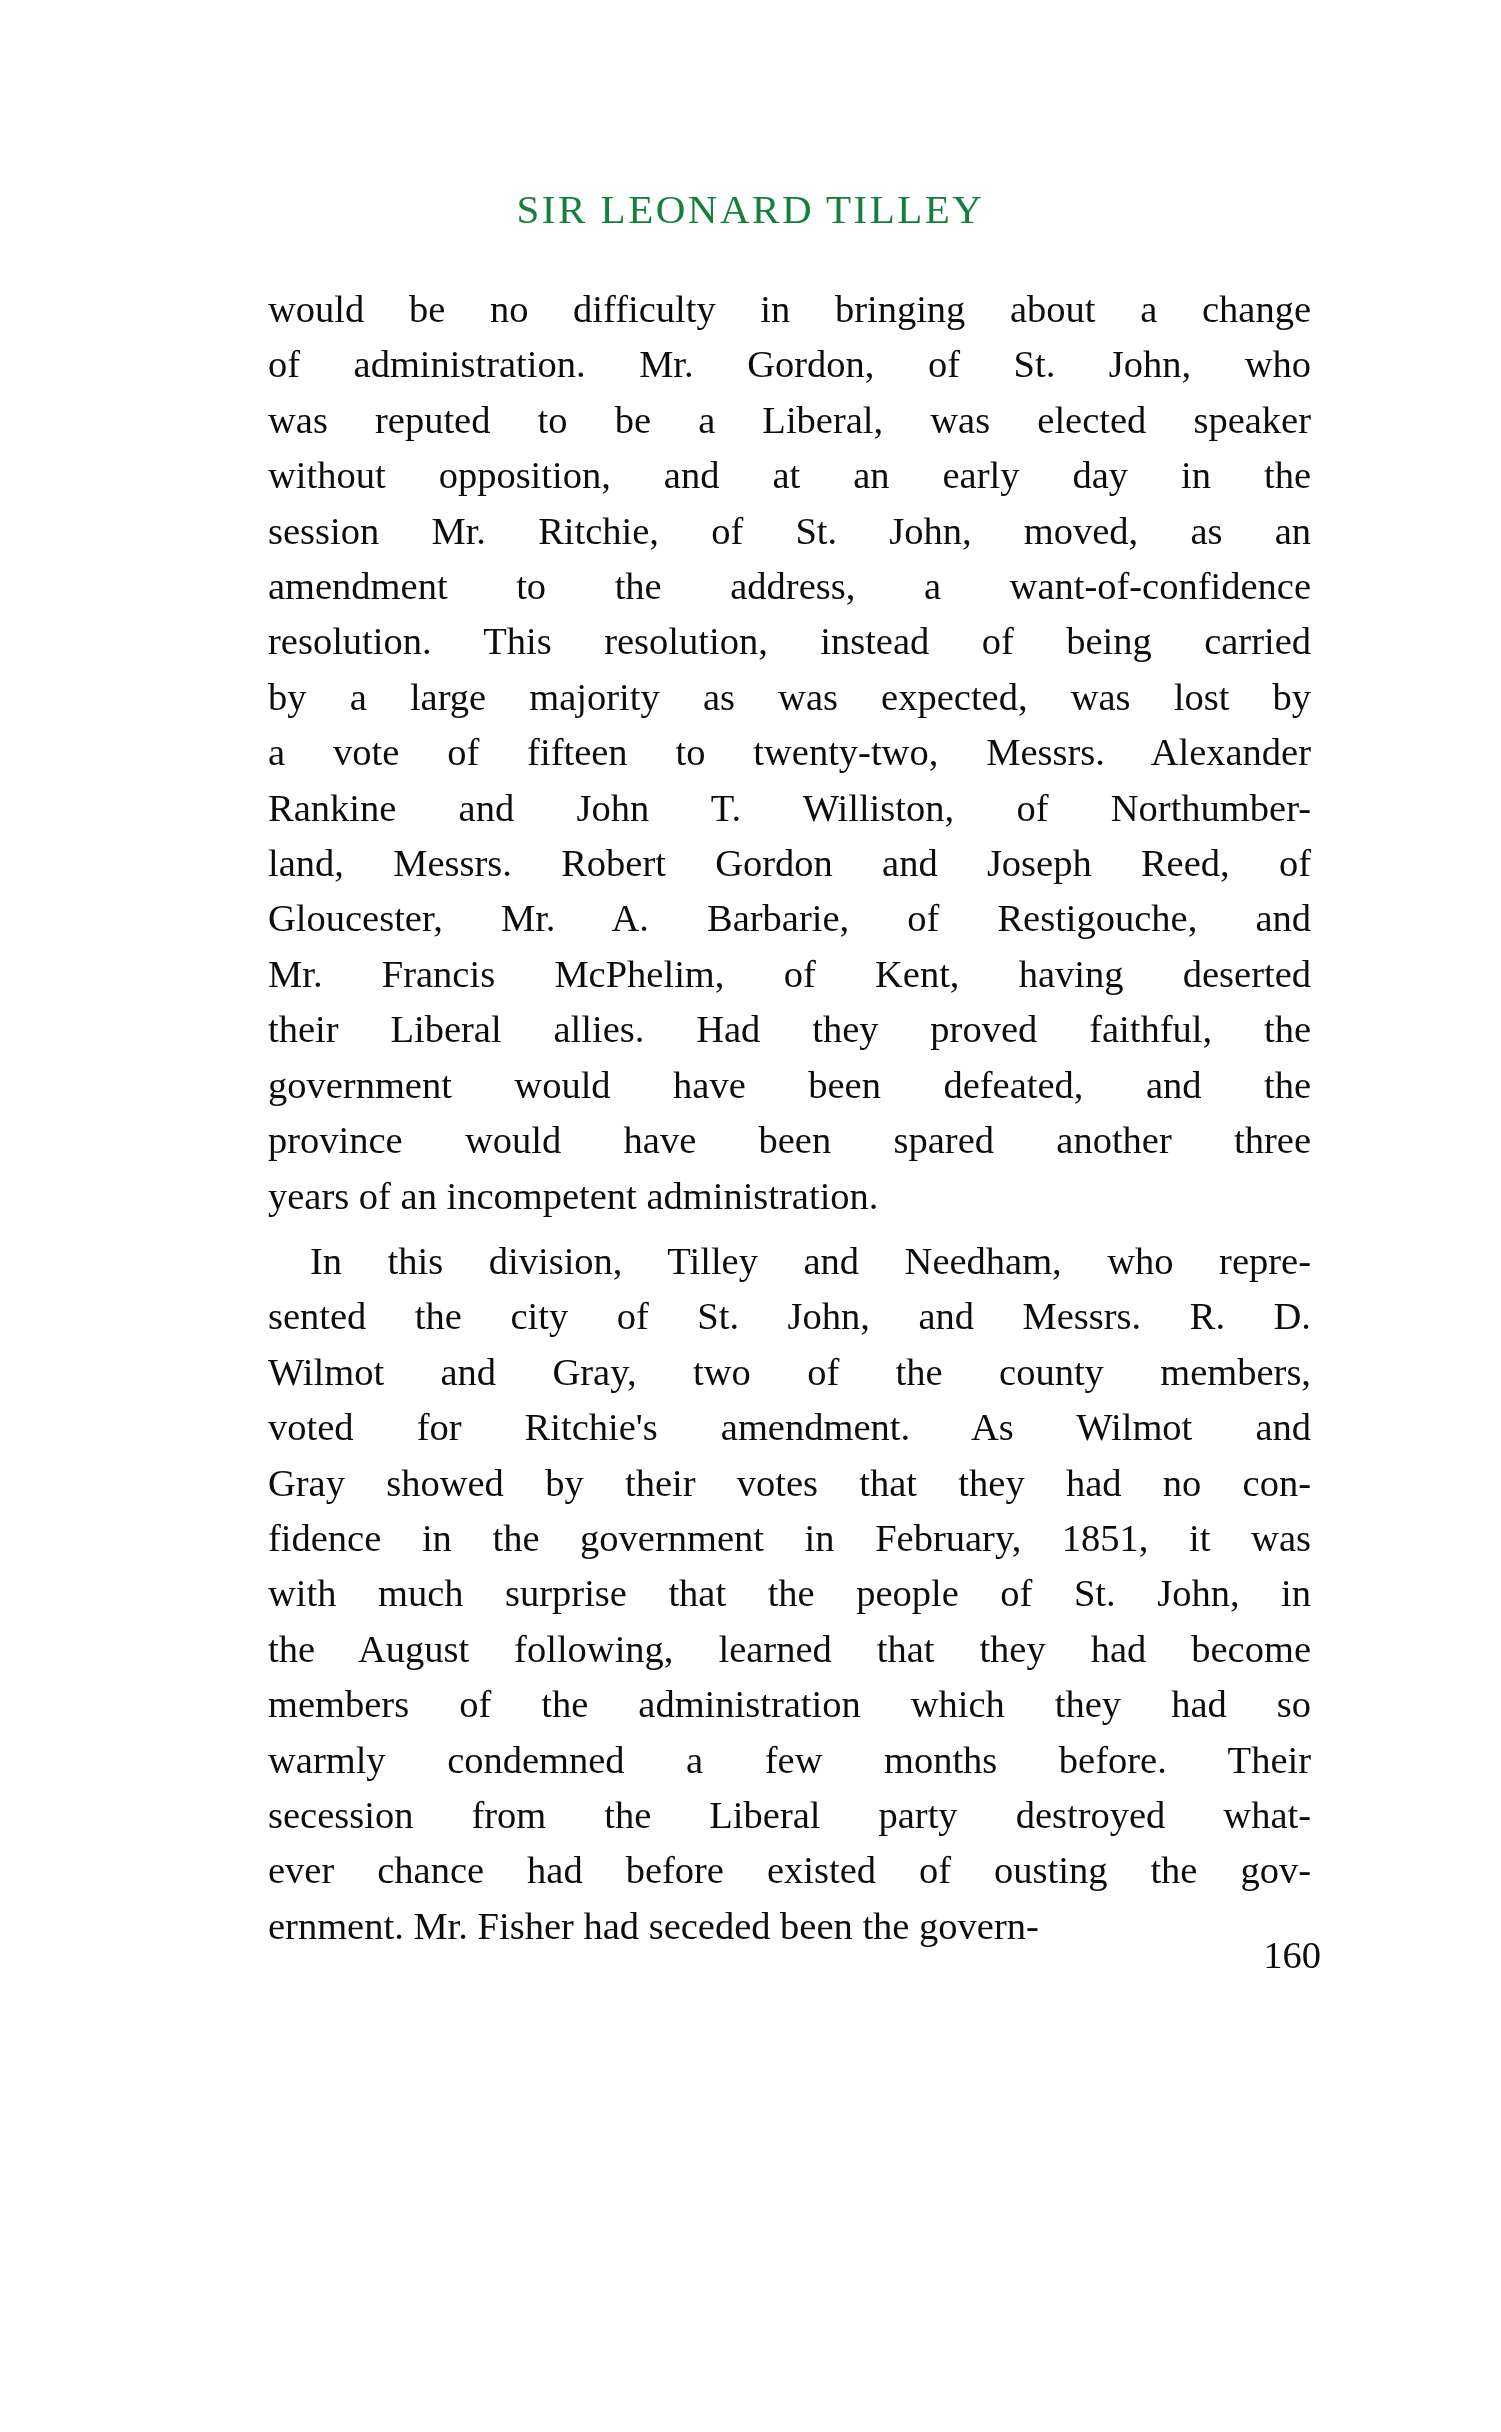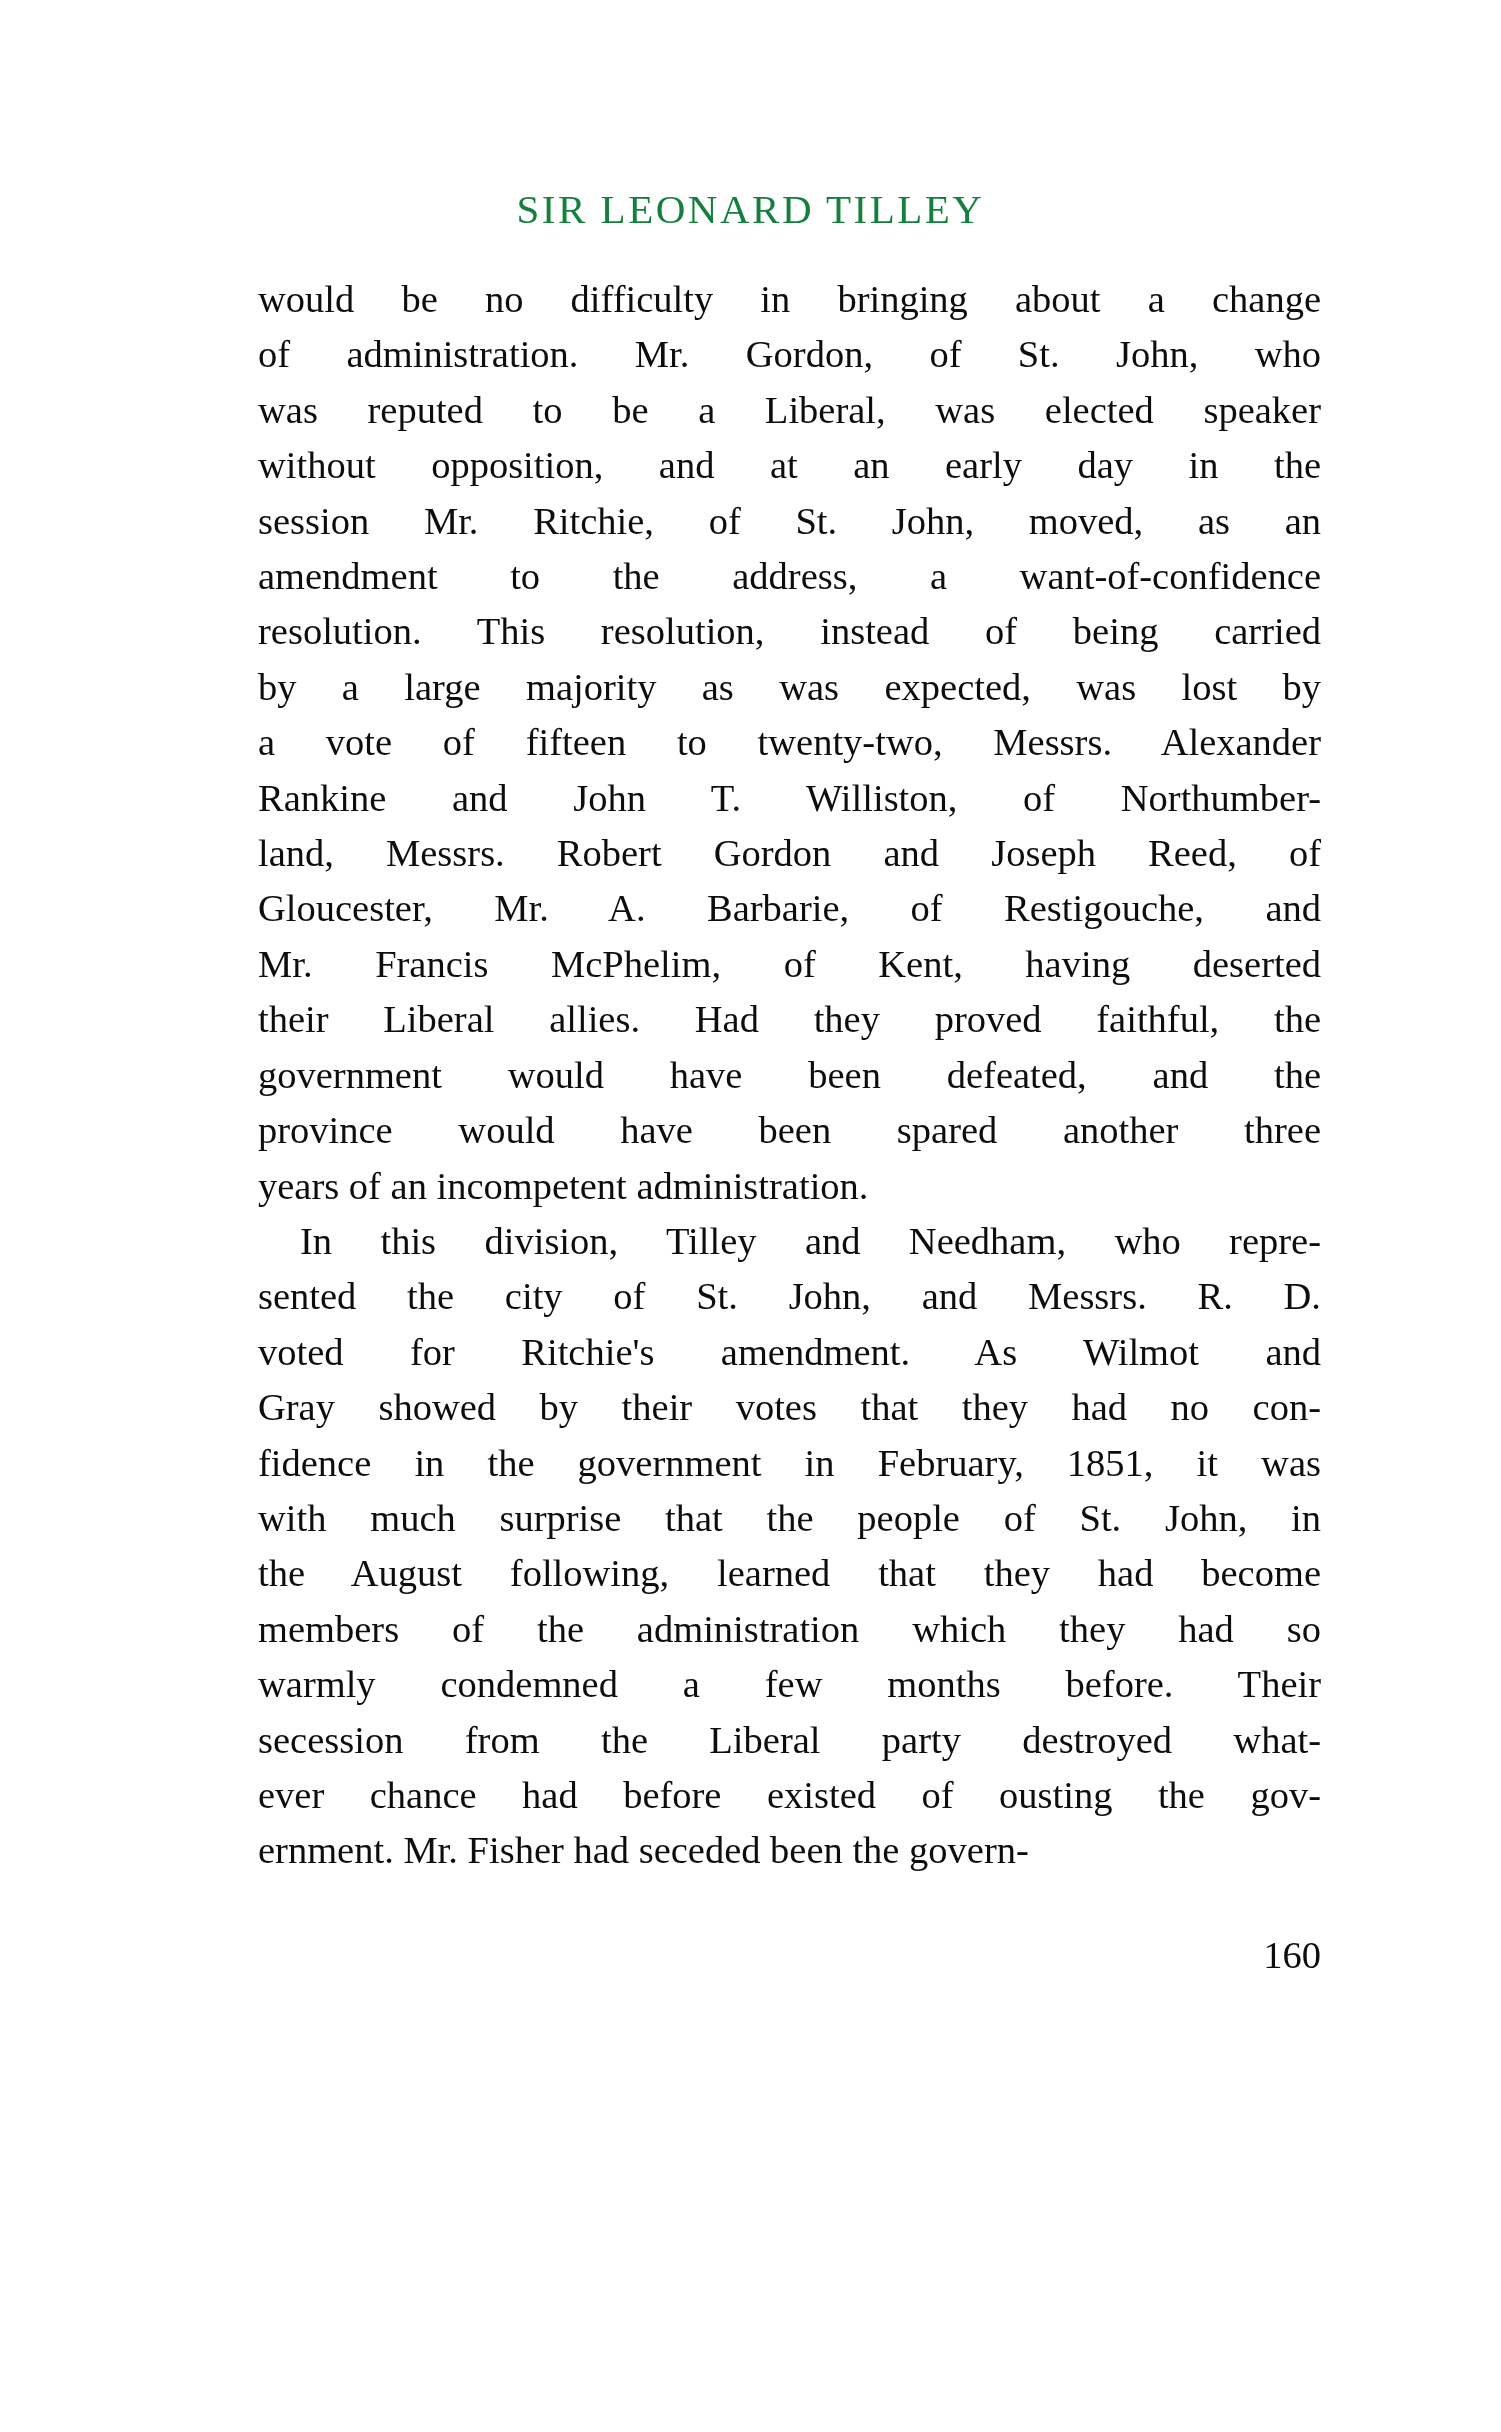--- a/index.html
+++ b/index.html
@@ -38,21 +38,21 @@
     position: absolute;
     left: 258px;
     top: 272px;
     width: 1063px;
   }
   .para {
     font-size: 38.5px;
     line-height: 55.4px;
     color: #0d0d0d;
     text-align: justify;
-    margin: 0;
+    margin: 10px;
   }
   .para .ln {
     display: block;
     white-space: nowrap;
   }
   
   .para .ln.j {
     text-align: justify;
     text-align-last: justify;
     white-space: normal;
@@ -103,20 +103,21 @@
         <span class="ln j">Gloucester, Mr.  A.  Barbarie,  of  Restigouche,  and</span>
         <span class="ln j">Mr.  Francis  McPhelim,  of  Kent, having  deserted</span>
         <span class="ln j">their Liberal allies.  Had they proved faithful, the</span>
         <span class="ln j">government  would  have  been  defeated,  and  the</span>
         <span class="ln j">province  would  have  been  spared  another  three</span>
         <span class="ln last">years  of  an  incompetent  administration.</span>
       </p>
     <p class="para" id="para-2">
         <span class="ln j"><span class="indent"></span>In this division, Tilley and Needham, who repre-</span>
         <span class="ln j">sented  the  city  of  St. John,  and  Messrs.  R.  D.</span>
+        <span class="ln j">Wilmot  and  Gray,  two  of  the  county  members,</span>
         <span class="ln j">voted  for  Ritchie's  amendment.  As  Wilmot and</span>
         <span class="ln j">Gray showed  by their votes that they had  no  con-</span>
         <span class="ln j">fidence in the government in February, 1851, it was</span>
         <span class="ln j">with  much surprise that the  people of  St. John, in</span>
         <span class="ln j">the August following, learned that they had become</span>
         <span class="ln j">members of  the administration which  they had  so</span>
         <span class="ln j">warmly  condemned  a  few  months  before.   Their</span>
         <span class="ln j">secession  from  the  Liberal  party  destroyed  what-</span>
         <span class="ln j">ever chance had  before existed of  ousting the gov-</span>
         <span class="ln last">ernment.  Mr.  Fisher had seceded been the govern-</span>

